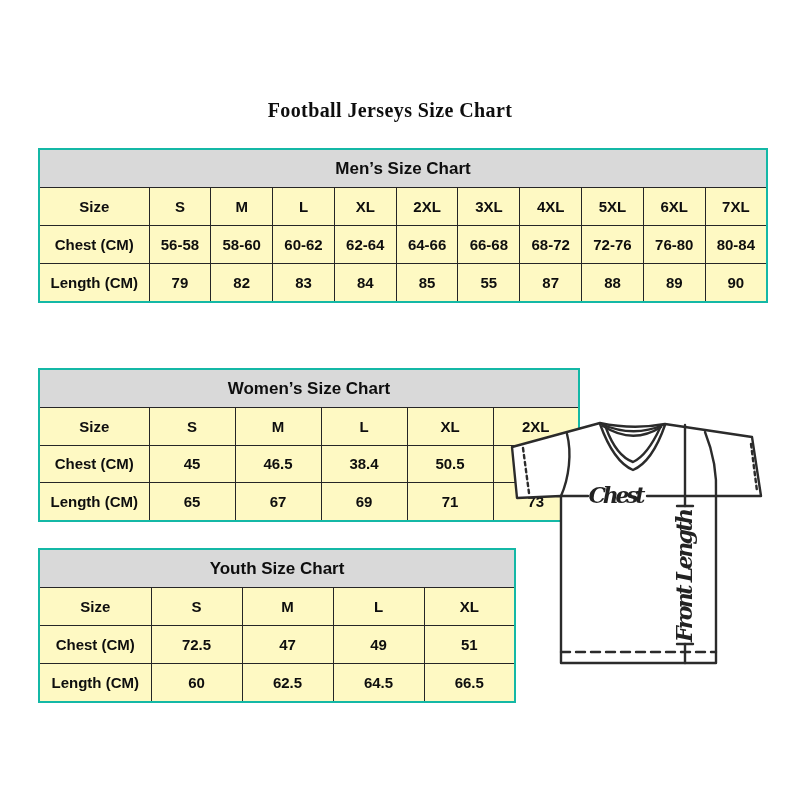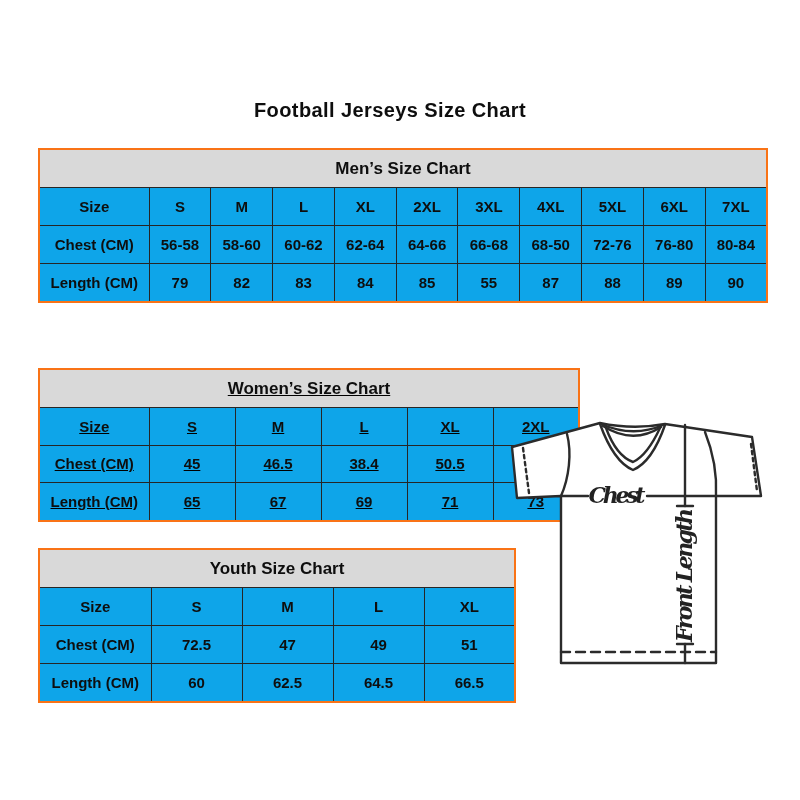--- a/index.html
+++ b/index.html
@@ -4,35 +4,36 @@
 <style>
   html,body { margin:0; padding:0; background:#fff; }
   .page {
     position:relative; width:800px; height:800px; background:#ffffff;
     font-family:"Liberation Sans", sans-serif; overflow:hidden;
   }
   .title {
     position:absolute; top:99px; left:0; width:780px; margin:0;
     text-align:center; font-size:20px; font-weight:bold; color:#0e0e0e;
     letter-spacing:0.4px;
+    font-family:Liberation Serif, serif;
   }
   table.size-table {
     position:absolute; border-collapse:collapse; table-layout:fixed;
-    background:#0ea5e9; border:2px solid #f97316;
+    background:#fef9c3; border:2px solid #14b8a6;
   }
   .size-table th, .size-table td {
     border:1.5px solid #262626; padding:0; text-align:center;
     vertical-align:middle; font-weight:bold; color:#0e0e0e;
     overflow:hidden; white-space:nowrap;
   }
   .size-table th.tbl-title { background:#d9d9d9; font-size:17px; height:37px; }
   .size-table td { font-size:15px; height:37px; }
   .t-mens  { left:38px; top:148px; width:730px; }
   .t-mens  col.col-label { width:110px; }
-  .t-womens{ left:38px; top:368px; width:542px;text-decoration:underline; }
+  .t-womens{ left:38px; top:368px; width:542px; }
   .t-womens col.col-label { width:110px; }
   .t-womens td { height:36.5px; }
   .t-youth { left:38px; top:548px; width:478px; }
   .t-youth col.col-label { width:112px; }
   .t-youth td { height:37px; }
   .jersey { position:absolute; left:505px; top:408px; width:270px; height:280px; }
   .jersey .ln { fill:none; stroke:#2b2b2b; stroke-width:2.4; stroke-linejoin:round; stroke-linecap:round; }
   .jersey .body-fill { fill:#ffffff; }
   .jersey text {
     font-family:"DejaVu Serif", serif; font-style:italic; font-weight:bold;
@@ -71,21 +72,21 @@
           <td>7XL</td>
         </tr>
         <tr>
           <td>Chest (CM)</td>
           <td>56-58</td>
           <td>58-60</td>
           <td>60-62</td>
           <td>62-64</td>
           <td>64-66</td>
           <td>66-68</td>
-          <td>68-50</td>
+          <td>68-72</td>
           <td>72-76</td>
           <td>76-80</td>
           <td>80-84</td>
         </tr>
         <tr>
           <td>Length (CM)</td>
           <td>79</td>
           <td>82</td>
           <td>83</td>
           <td>84</td>

